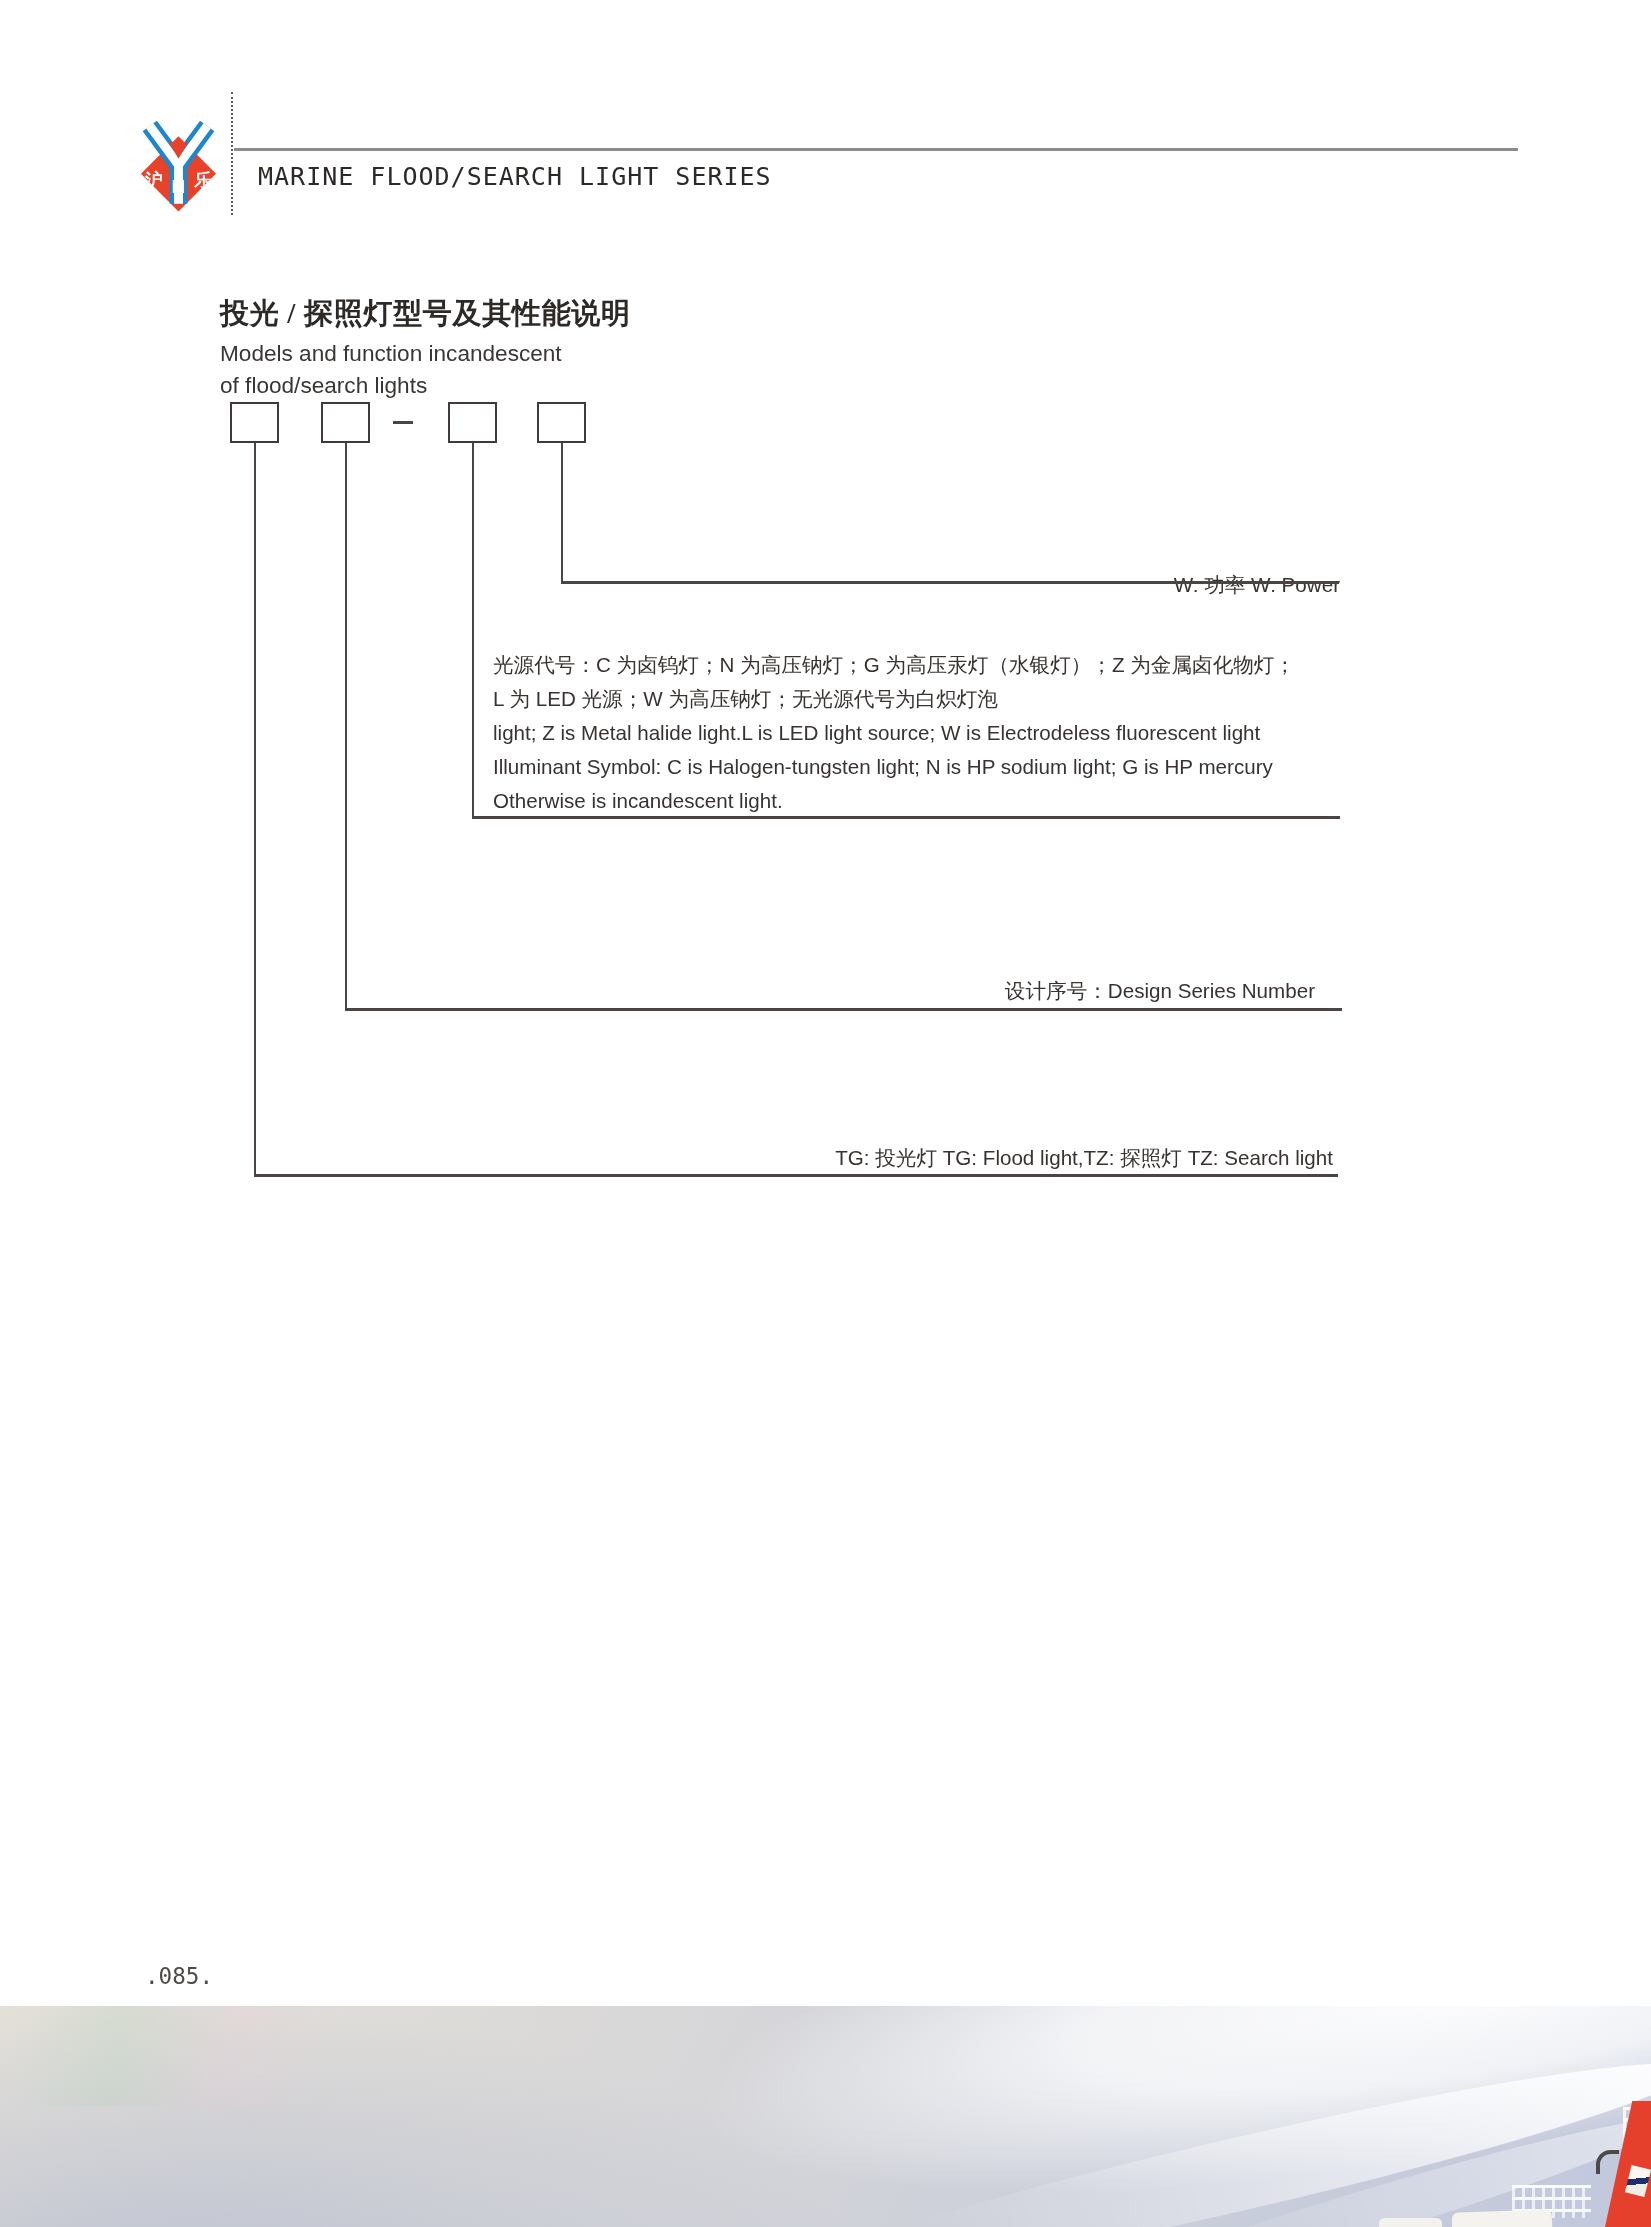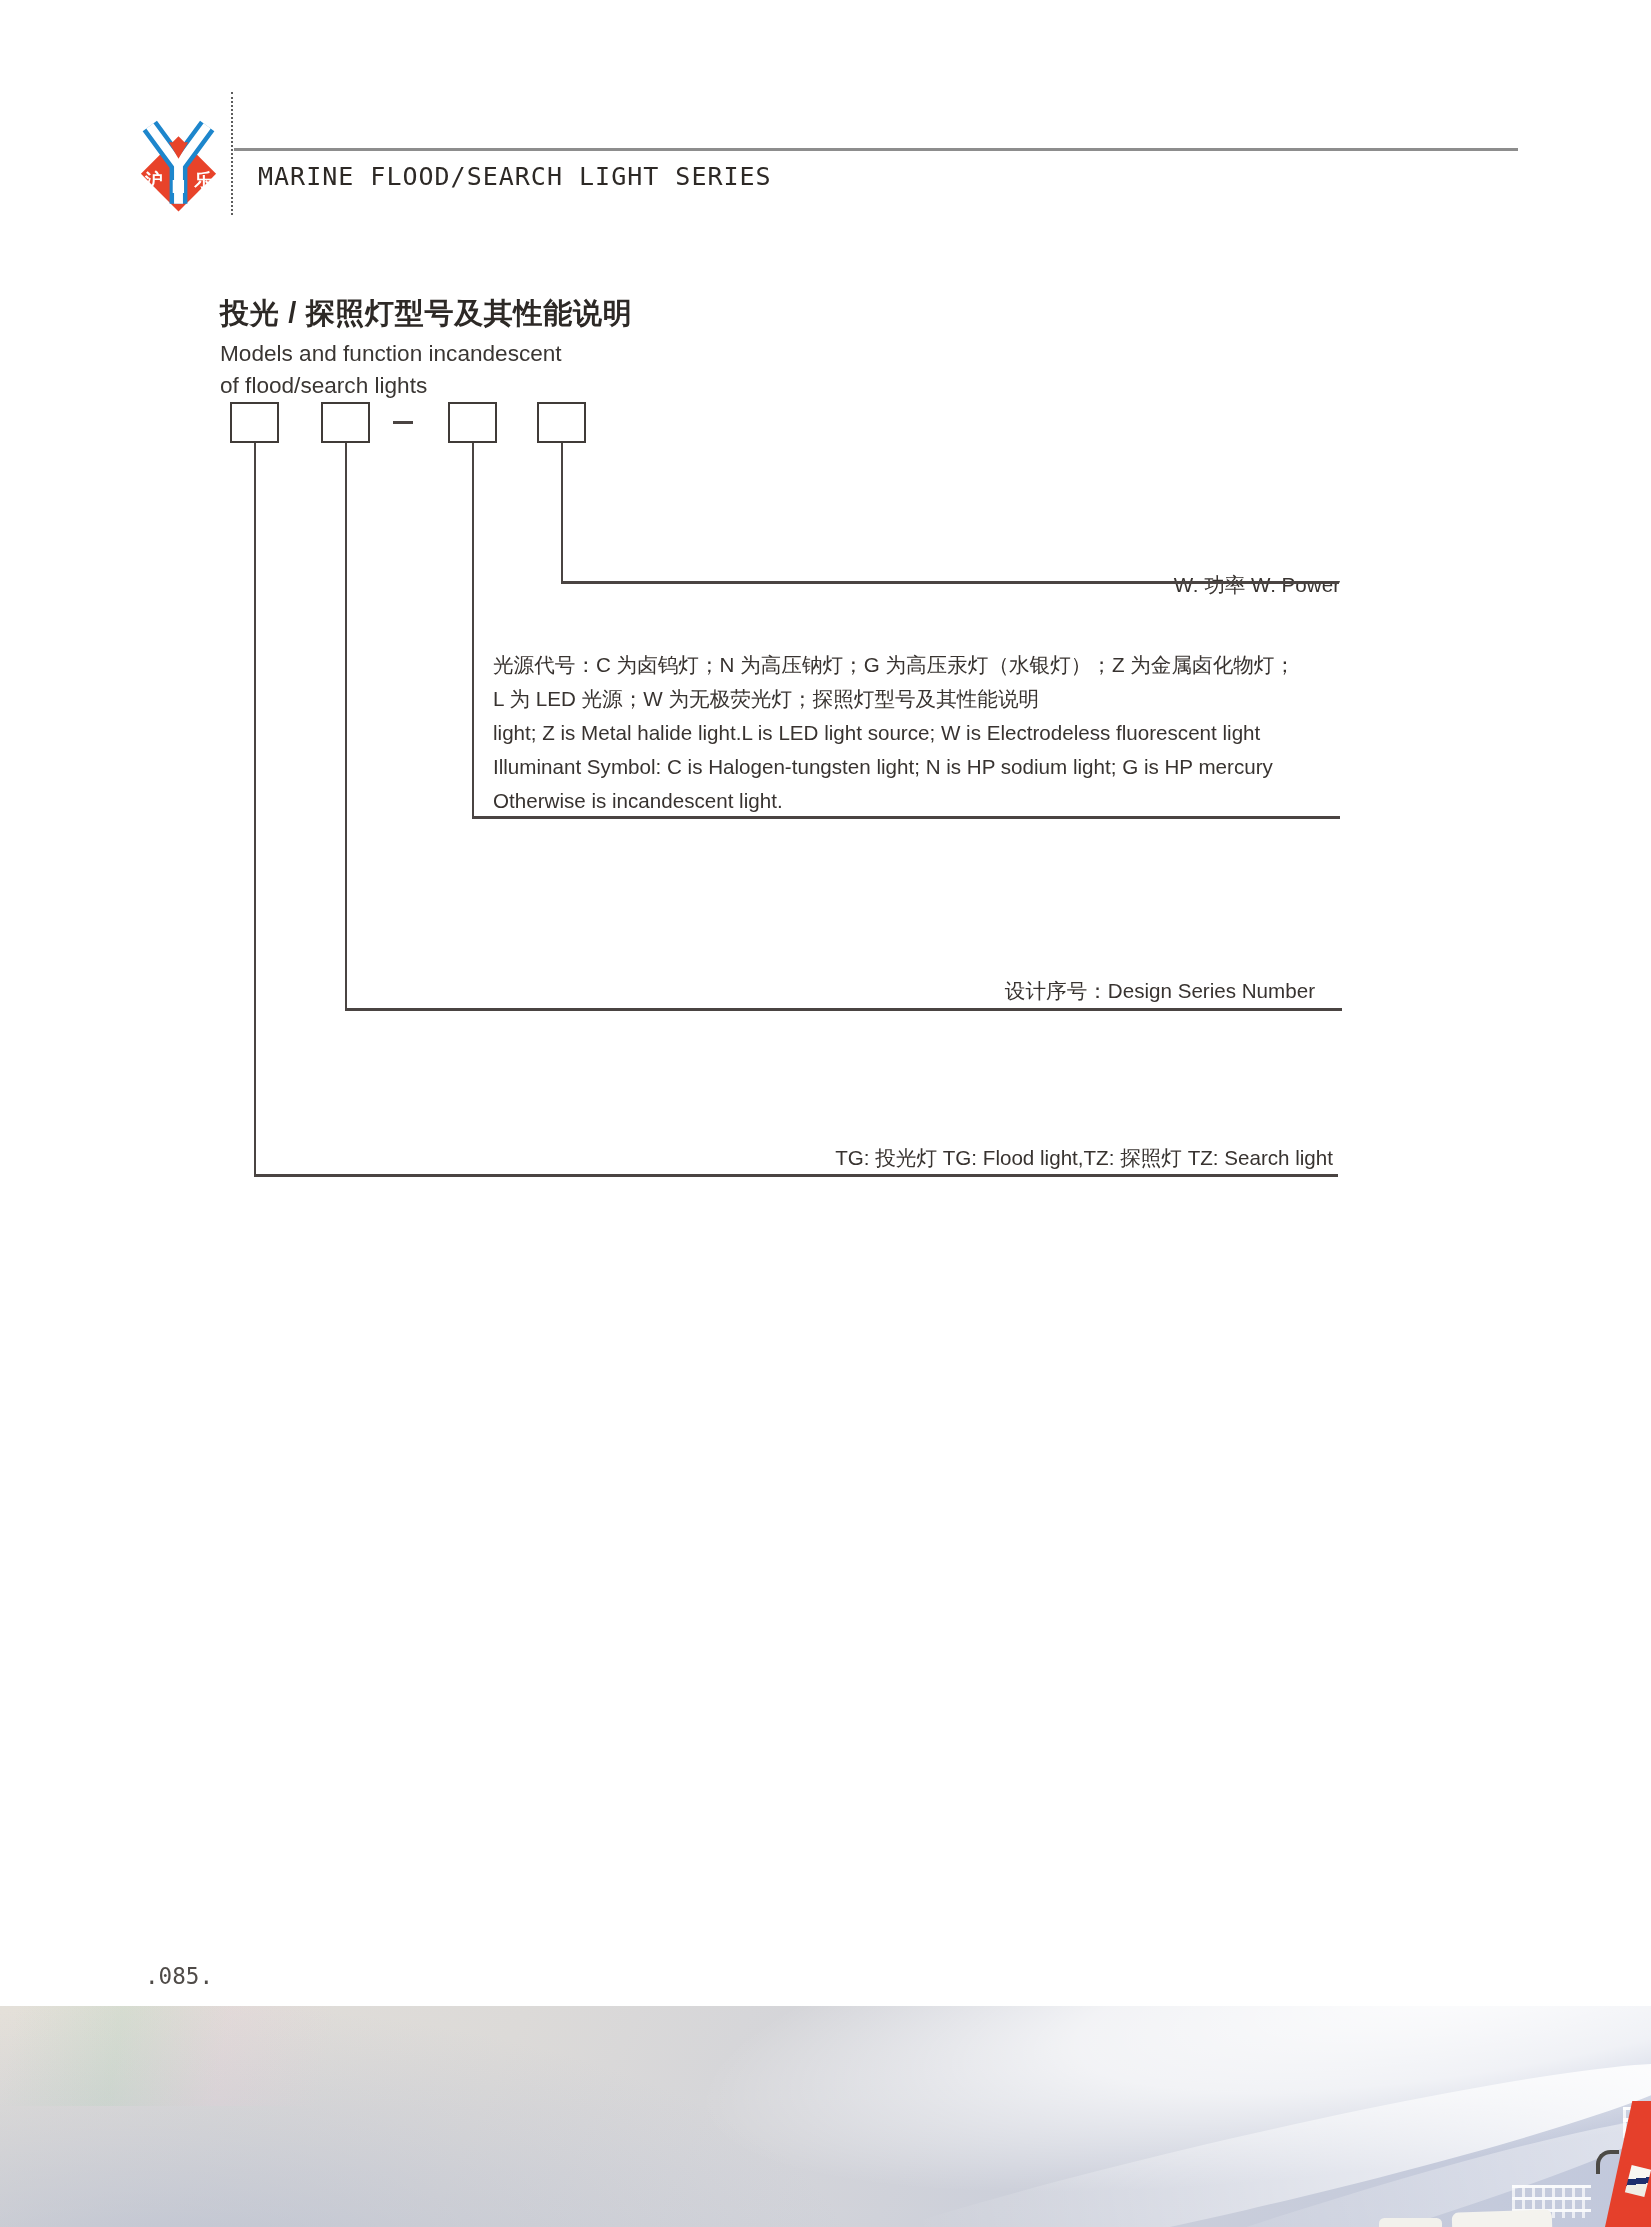--- a/index.html
+++ b/index.html
@@ -11,21 +11,21 @@
     color:#383330;
     overflow:hidden;
   }
   
   .logo-svg{position:absolute;left:122px;top:100px;width:113px;height:123px;}
   .v-dotted{position:absolute;left:231px;top:92px;height:123px;width:0;border-left:2px dotted #5c5c5c;}
   .title-zh{position:absolute;left:260px;top:108px;font-size:30px;font-weight:700;letter-spacing:2px;color:#2d2926;white-space:nowrap;}
   .header-rule{position:absolute;left:234px;top:148px;width:1284px;height:3.3px;background:#8d8d8d;}
   .title-en{position:absolute;left:258px;top:162px;font-size:25px;letter-spacing:1px;color:#2d2926;font-family:"DejaVu Sans Mono","Liberation Mono",monospace;white-space:nowrap;}
   
-  .sec-zh{position:absolute;left:220px;top:294px;font-size:29px;font-weight:700;letter-spacing:0.7px;color:#2d2926;white-space:nowrap;}
+  .sec-zh{position:absolute;left:220px;top:294px;font-size:29px;font-weight:700;letter-spacing:0.7px;color:#2d2926;white-space:nowrap;font-family:Liberation Serif, serif;}
   .sec-en{position:absolute;left:220px;top:338px;font-size:22.6px;line-height:32px;color:#3a3633;}
   
   .mbox{position:absolute;top:402px;width:45px;height:37px;border:2.7px solid #403b38;background:#ffffff;}
   .mbox.b1{left:230px;}
   .mbox.b2{left:321px;}
   .mbox.b3{left:448px;}
   .mbox.b4{left:537px;}
   .code-dash{position:absolute;left:393px;top:421px;width:20px;height:3.3px;background:#4a4442;}
   .vl{position:absolute;width:2px;background:#4a4442;}
   .vl.l1{left:254px;top:443px;height:732px;}
@@ -104,21 +104,21 @@
   <div class="vl l1"></div>
   <div class="vl l2"></div>
   <div class="vl l3"></div>
   <div class="vl l4"></div>
 
   <div class="lbl power">W: 功率 W: Power</div>
   <div class="hl h4"></div>
 
   <div class="illum">
     <div>光源代号：C 为卤钨灯；N 为高压钠灯；G 为高压汞灯（水银灯）；Z 为金属卤化物灯；</div>
-    <div>L 为 LED 光源；W 为无极荧光灯；探照灯型号及其性能说明</div>
+    <div>L 为 LED 光源；W 为高压钠灯；无光源代号为白炽灯泡</div>
     <div>light; Z is Metal halide light.L is LED light source; W is Electrodeless fluorescent light</div>
     <div>Illuminant Symbol: C is Halogen-tungsten light; N is HP sodium light; G is HP mercury</div>
     <div>Otherwise is incandescent light.</div>
   </div>
   <div class="hl h3"></div>
 
   <div class="lbl design">设计序号：Design Series Number</div>
   <div class="hl h2"></div>
 
   <div class="lbl type">TG: 投光灯 TG: Flood light,TZ: 探照灯 TZ: Search light</div>

